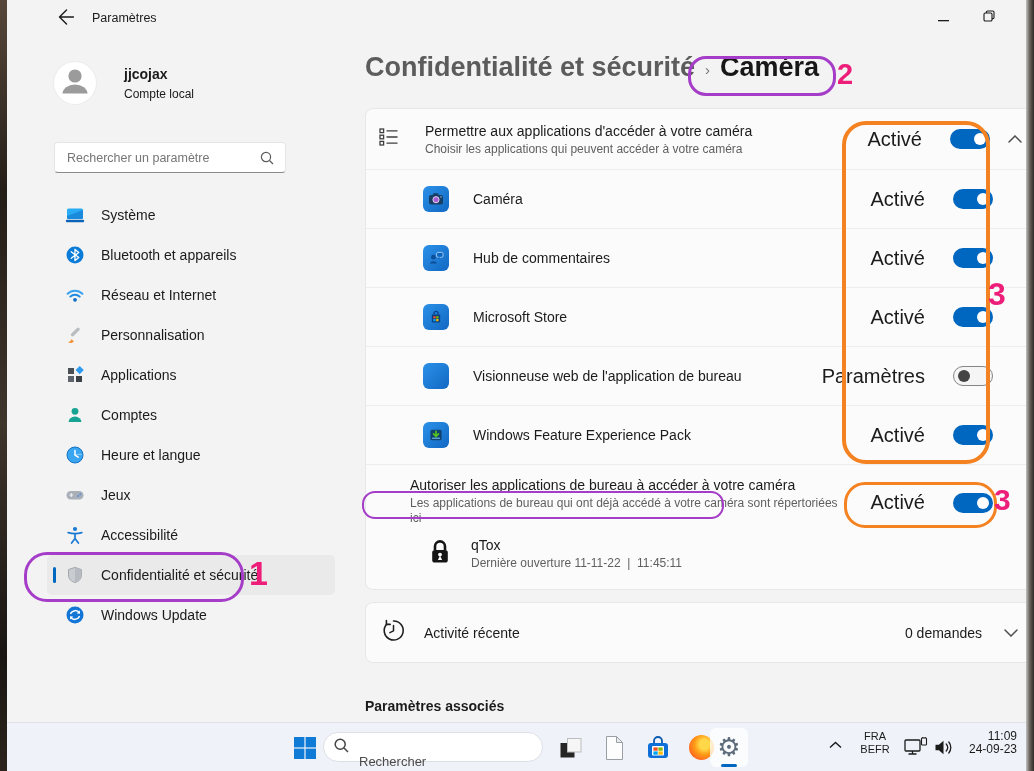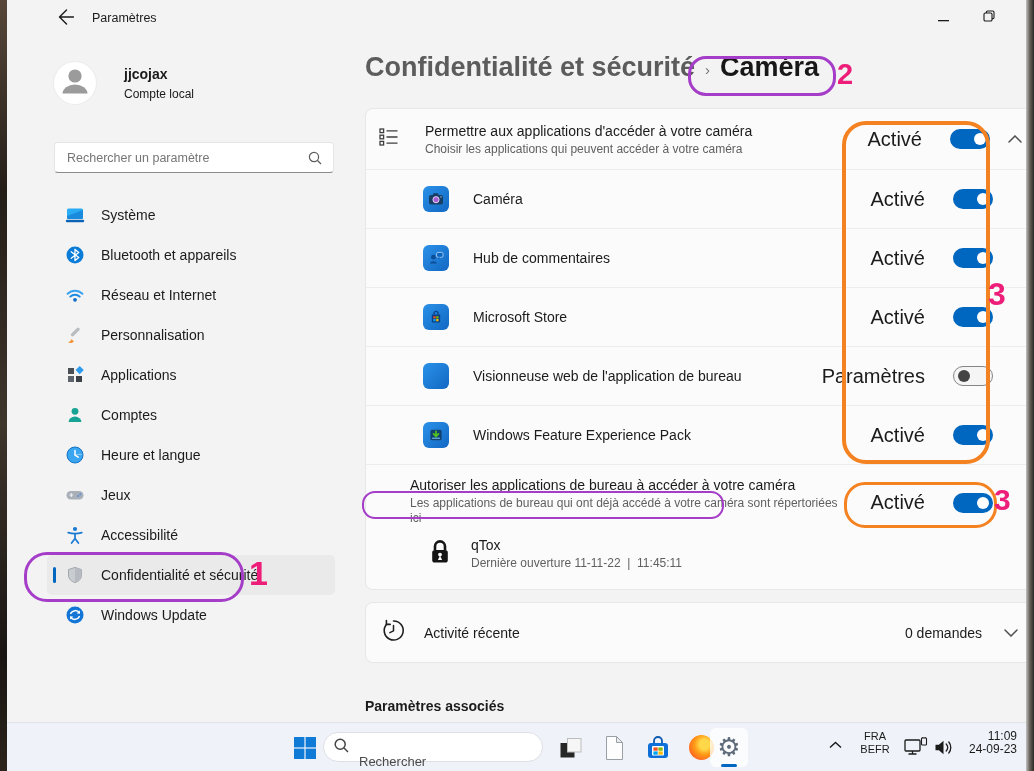--- a/index.html
+++ b/index.html
@@ -14,21 +14,21 @@
   
   .back-btn{position:absolute;left:10px;top:6px;width:32px;height:26px;display:flex;align-items:center;justify-content:center;border-radius:4px;}
   .app-title{position:absolute;left:53px;top:11px;font-size:12.5px;}
   .win-controls{position:absolute;right:0;top:0;display:flex;}
   .wc-btn{width:46px;height:33px;display:flex;align-items:center;justify-content:center;}
 
   
   .avatar{position:absolute;left:15px;top:62px;width:42px;height:42px;border-radius:50%;background:#ffffff;display:flex;align-items:center;justify-content:center;box-shadow:0 0 0 1px #ececec;}
   .user-name{position:absolute;left:85px;top:66px;font-size:14px;font-weight:700;}
   .user-type{position:absolute;left:85px;top:87px;font-size:12px;}
-  .searchbox{position:absolute;left:15px;top:142px;width:280px;height:31px;background:#ffffff;border:1px solid #e5e5e5;border-bottom-color:#8a8a8a;border-radius:4px;box-sizing:border-box;display:flex;align-items:center;}
+  .searchbox{position:absolute;left:15px;top:142px;width:232px;height:31px;background:#ffffff;border:1px solid #e5e5e5;border-bottom-color:#8a8a8a;border-radius:4px;box-sizing:border-box;display:flex;align-items:center;}
   .searchbox input{border:none;outline:none;background:transparent;flex:1;padding:0 8px 0 12px;font-size:12.5px;color:#4a4a4a;font-family:inherit;}
   .searchbox input::placeholder{color:#767676;}
   .searchbox .mag{margin-right:11px;display:flex;}
   .nav{position:absolute;left:0;top:195px;width:315px;}
   .nav-item{position:relative;width:288px;height:40px;margin:0 0 0 8px;border-radius:5px;display:flex;align-items:center;gap:16px;padding-left:18px;box-sizing:border-box;}
   .nav-item.selected{background:#eaeaea;}
   .nav-item .pill{position:absolute;left:6px;top:12px;width:3px;height:16px;border-radius:2px;background:#0067c0;}
   .nav-ico{width:20px;height:20px;display:flex;align-items:center;justify-content:center;flex:0 0 20px;}
   .nav-label{font-size:14px;}
 

